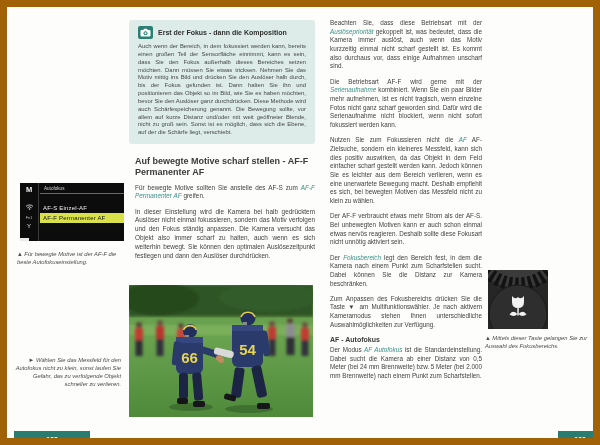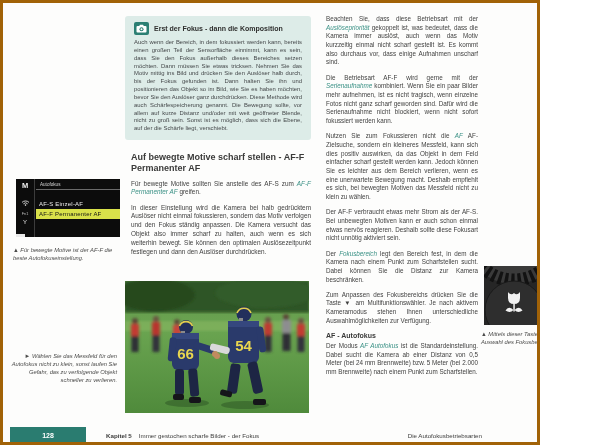--- a/index.html
+++ b/index.html
@@ -1,19 +1,19 @@
 <!DOCTYPE html>
 <html><head>
 <meta charset="utf-8">
 <style>
   html,body{margin:0;padding:0;background:#ffffff;}
   #spread{
-    position:relative;width:540px;height:445px;background:#fdfdfc;
+    position:relative;width:600px;height:445px;background:#fdfdfc;
     font-family:"Liberation Sans",sans-serif;color:#3f3f3e;overflow:hidden;
-    border:3px solid #a16207;box-sizing:border-box;
+    border:7px solid #a16207;box-sizing:border-box;
   }
   
   .body-text{font-size:6.4px;line-height:1.38;text-align:justify;margin:0 0 6.5px 0;color:#3f3f3e;}
   .rcol .body-text{font-size:6.3px;}
   .lnk{color:#3a9185;font-style:italic;}
   .h2{font-size:9px;font-weight:bold;color:#3a3a39;line-height:1.25;margin:2px 0 5px 0;}
   .h3{font-size:7px;font-weight:bold;color:#3a3a39;margin:1px 0 3px 0;}
   .caption{font-size:5.8px;font-style:italic;color:#4c4c4b;line-height:1.4;}
   
   #tip-box{position:absolute;left:122px;top:13px;width:186px;background:#ddece8;border-radius:3px;

